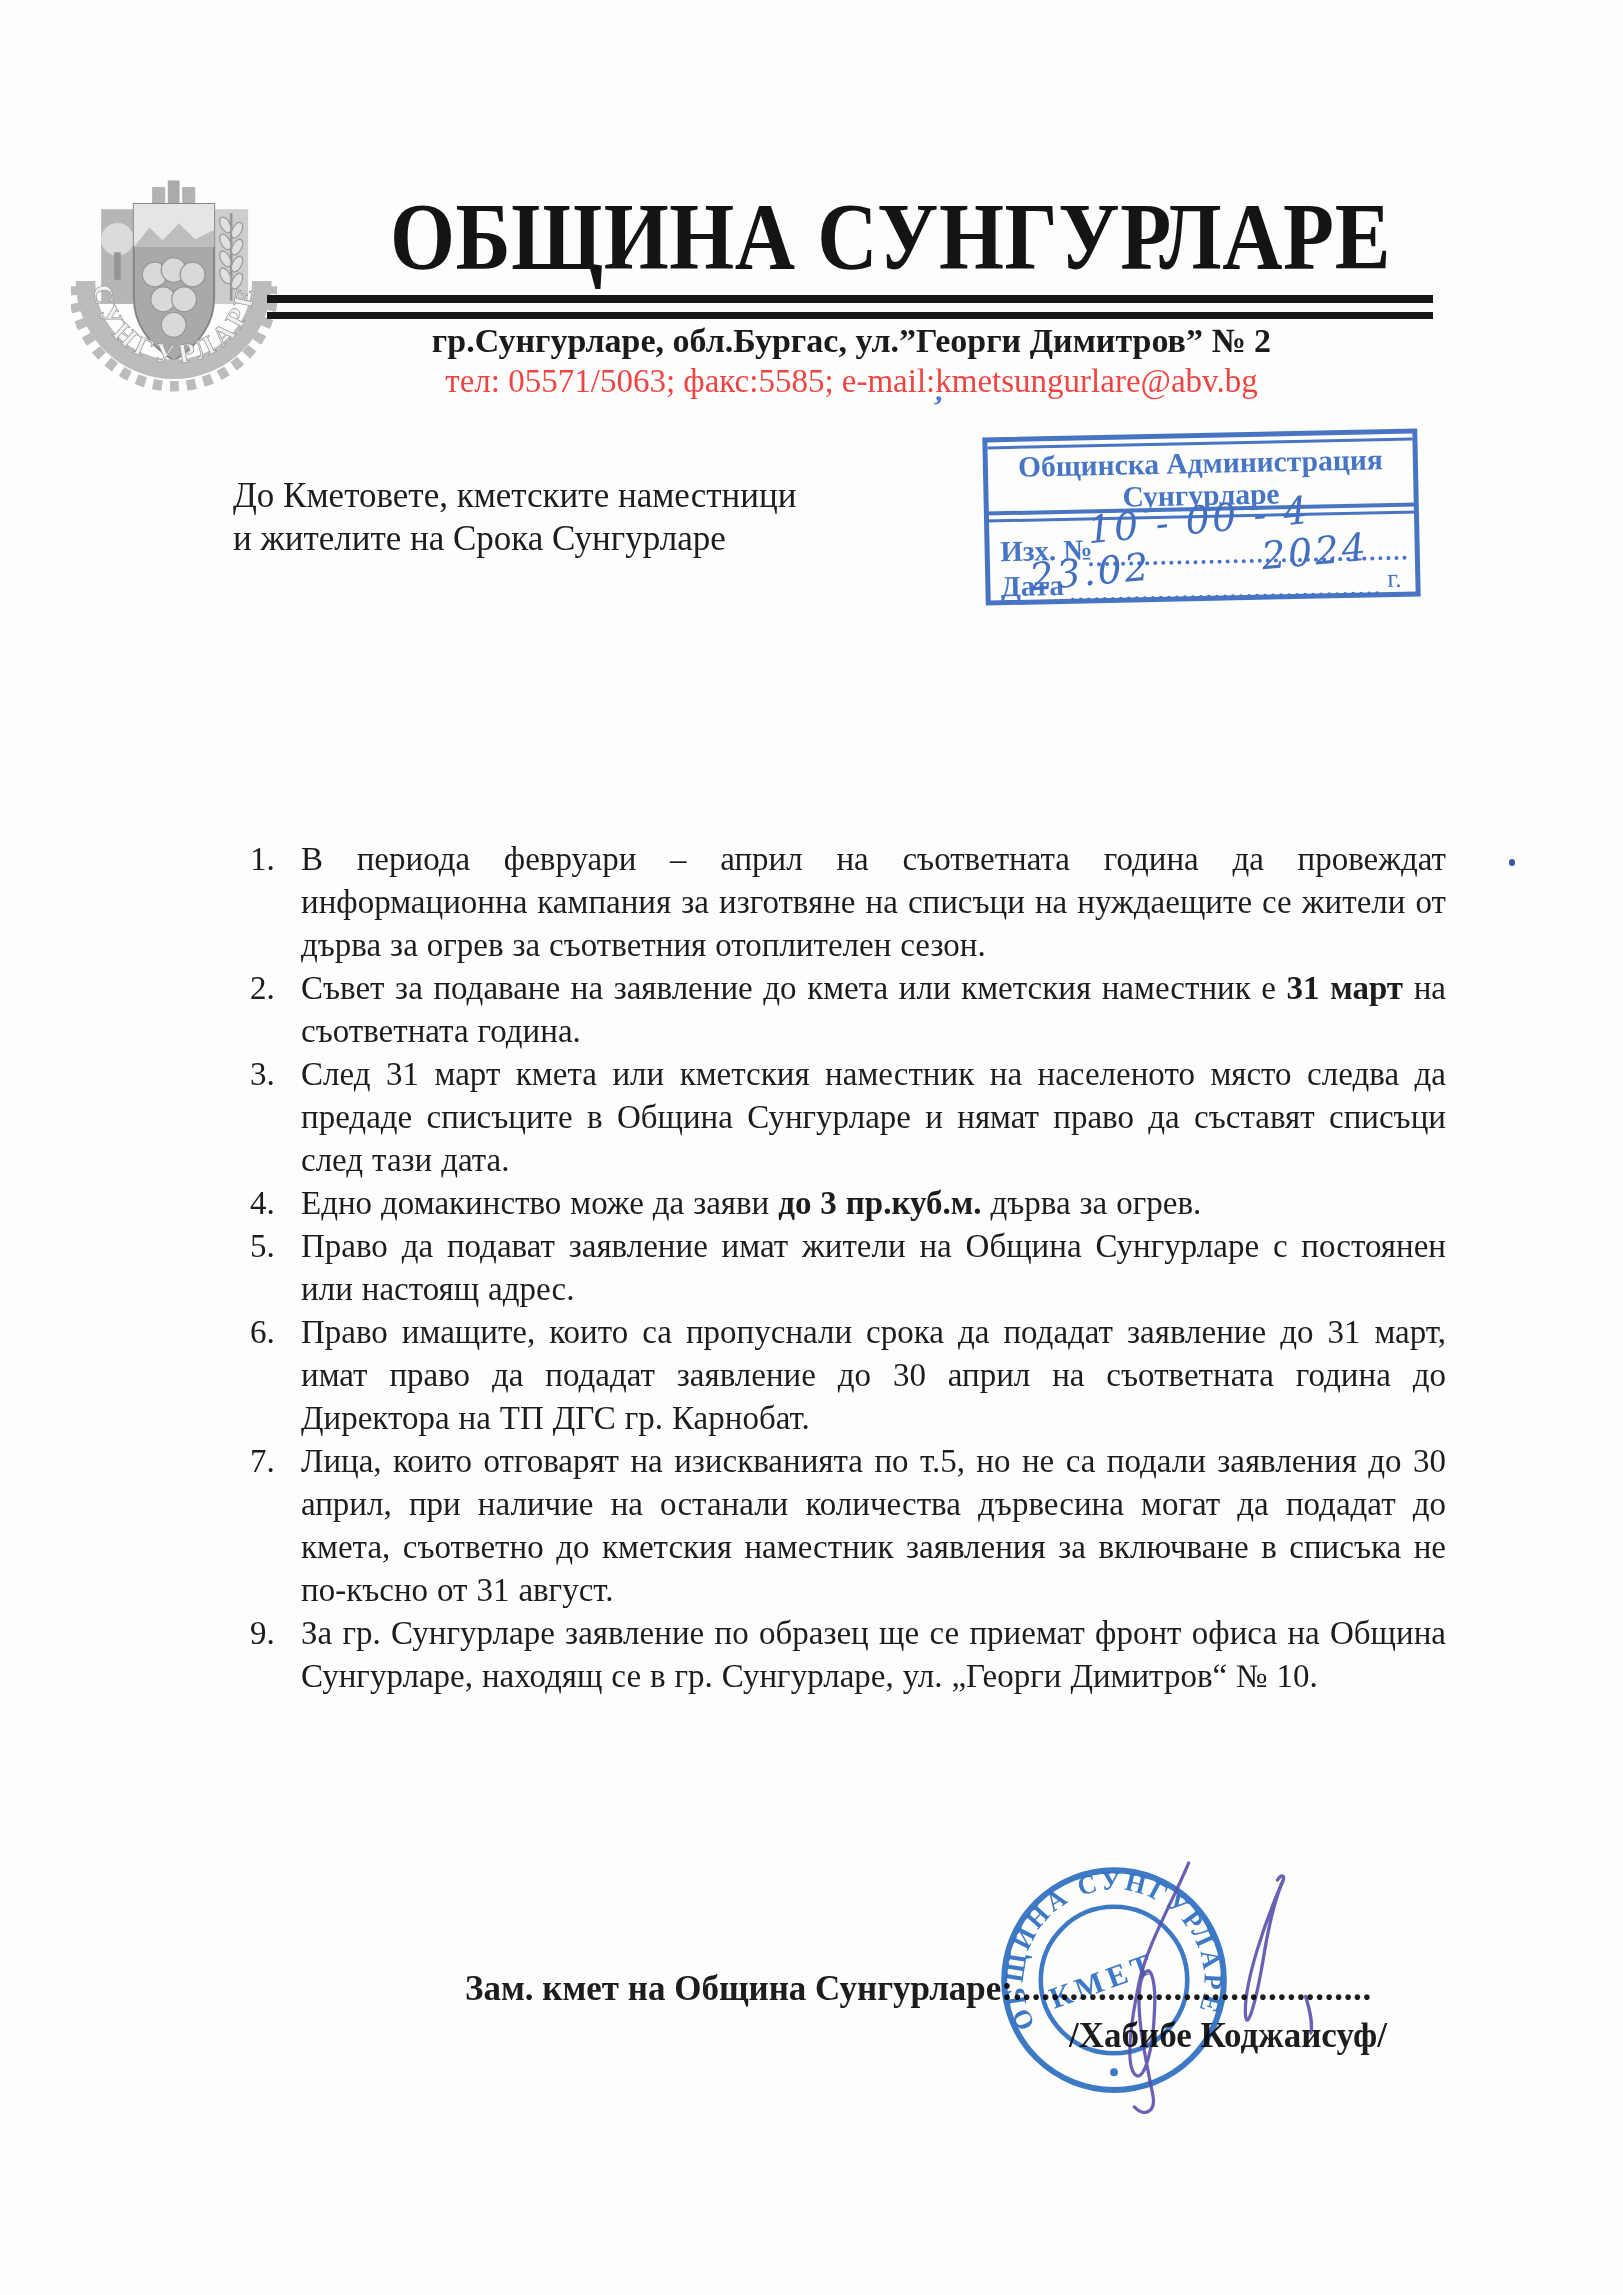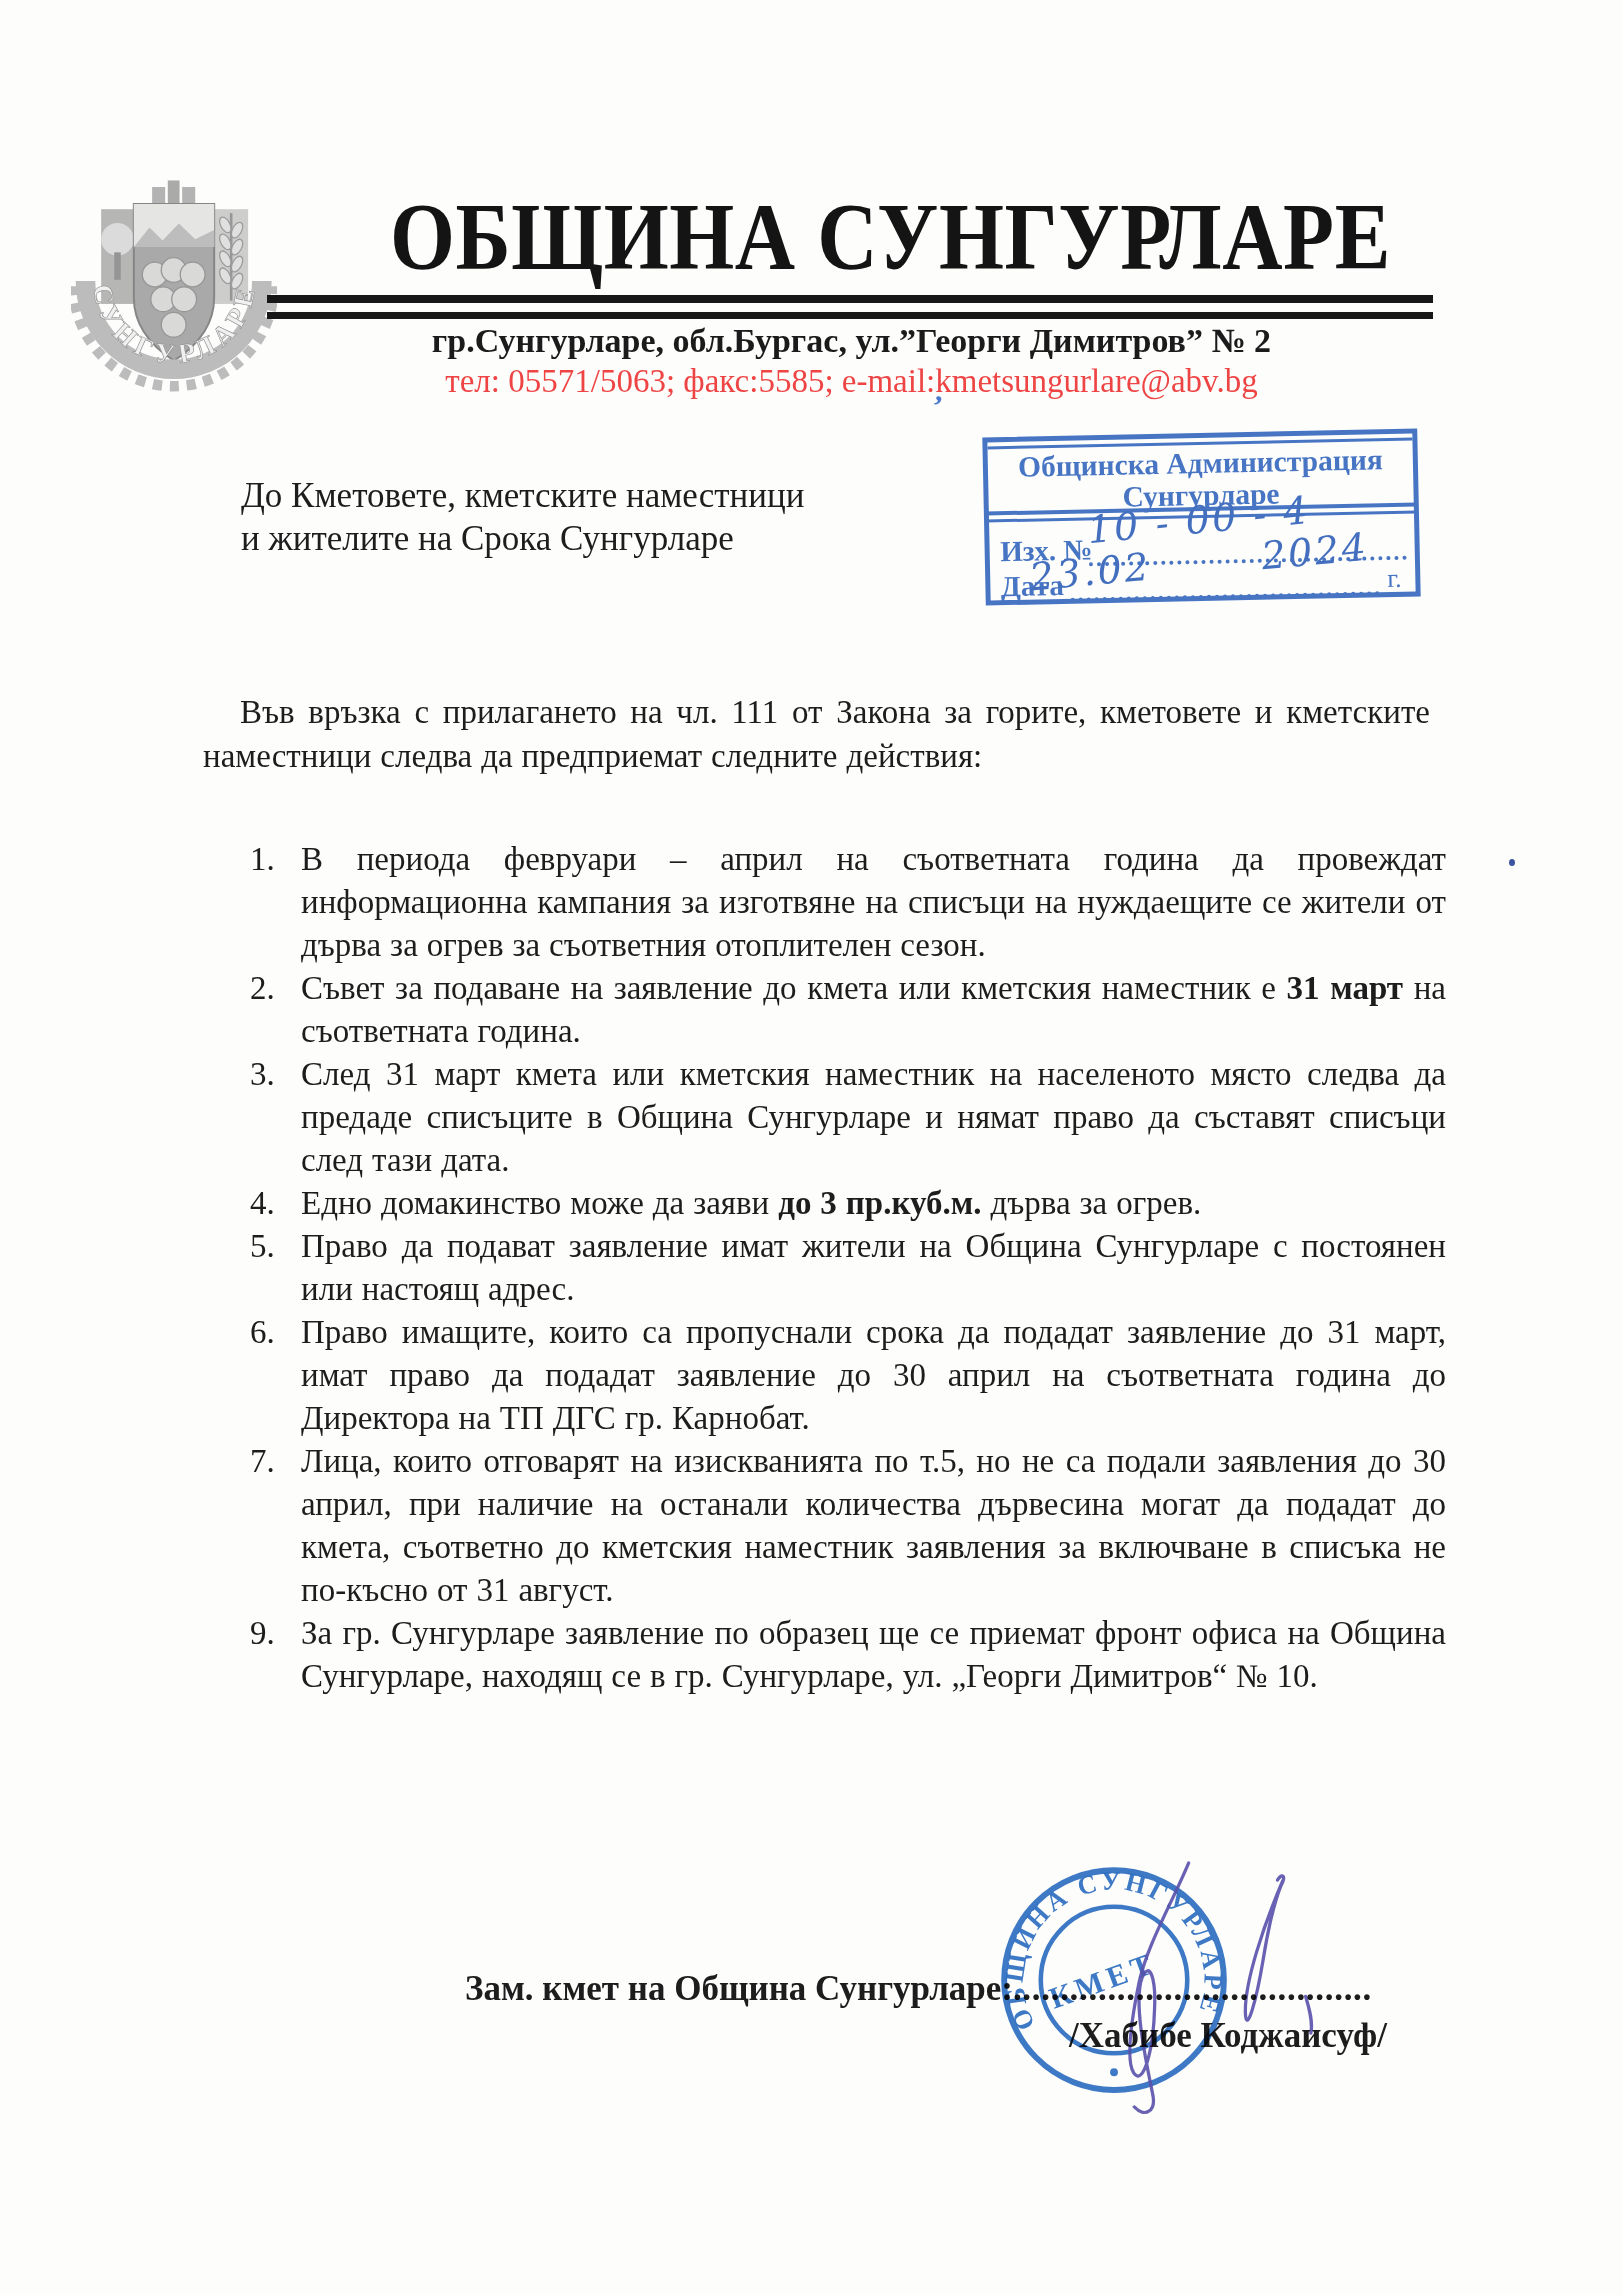--- a/index.html
+++ b/index.html
@@ -65,21 +65,21 @@
     font-family:"DejaVu Serif",serif;font-style:italic;
     font-size:38px;letter-spacing:2.6px;color:#3565bd;
     transform:rotate(-4deg);white-space:nowrap;
   }
   .stamp .st-ref-hand{left:98px;top:60px;}
   .stamp .st-date-hand{left:39px;top:102px;}
   .stamp .st-date-hand .year{margin-left:111px;}
 
   
   .recipient{
-    left:241px;top:474px;width:851px;
+    left:233px;top:474px;width:851px;
     font-size:35px;line-height:43px;color:#1d1d1d;
   }
 
   
   .intro{
     left:203px;top:690px;width:1227px;
     font-size:33px;line-height:44px;text-align:justify;
     text-indent:37px;word-spacing:0.7px;
   }
   ol.items{
@@ -181,21 +181,20 @@
       <span>23.02</span><span class="year">2024</span>
     </div>
     <div class="abs st-date-suffix">г.</div>
   </div>
 
   <div class="abs recipient">
     <div>До Кметовете, кметските наместници</div>
     <div>и жителите на Срока Сунгурларе</div>
   </div>
 
-  <div class="abs intro">Във връзка с прилагането на чл. 111 от Закона за горите, кметовете и кметските наместници следва да предприемат следните действия:</div>
   <ol class="abs items">
       <li><span class="num">1.</span><span>В периода февруари – април на съответната година да провеждат информационна кампания за изготвяне на списъци на нуждаещите се жители от дърва за огрев за съответния отоплителен сезон.</span></li>
       <li><span class="num">2.</span><span>Съвет за подаване на заявление до кмета или кметския наместник е </span><span class="b">31 март</span><span> на съответната година.</span></li>
       <li><span class="num">3.</span><span>След 31 март кмета или кметския наместник на населеното място следва да предаде списъците в Община Сунгурларе и нямат право да съставят списъци след тази дата.</span></li>
       <li><span class="num">4.</span><span>Едно домакинство може да заяви </span><span class="b">до 3 пр.куб.м.</span><span> дърва за огрев.</span></li>
       <li><span class="num">5.</span><span>Право да подават заявление имат жители на Община Сунгурларе с постоянен или настоящ адрес.</span></li>
       <li><span class="num">6.</span><span>Право имащите, които са пропуснали срока да подадат заявление до 31 март, имат право да подадат заявление до 30 април на съответната година до Директора на ТП ДГС гр. Карнобат.</span></li>
       <li><span class="num">7.</span><span>Лица, които отговарят на изискванията по т.5, но не са подали заявления до 30 април, при наличие на останали количества дървесина могат да подадат до кмета, съответно до кметския наместник заявления за включване в списъка не по-късно от 31 август.</span></li>
       <li><span class="num">9.</span><span>За гр. Сунгурларе заявление по образец ще се приемат фронт офиса на Община Сунгурларе, находящ се в гр. Сунгурларе, ул. „Георги Димитров“ № 10.</span></li>
     </ol>

